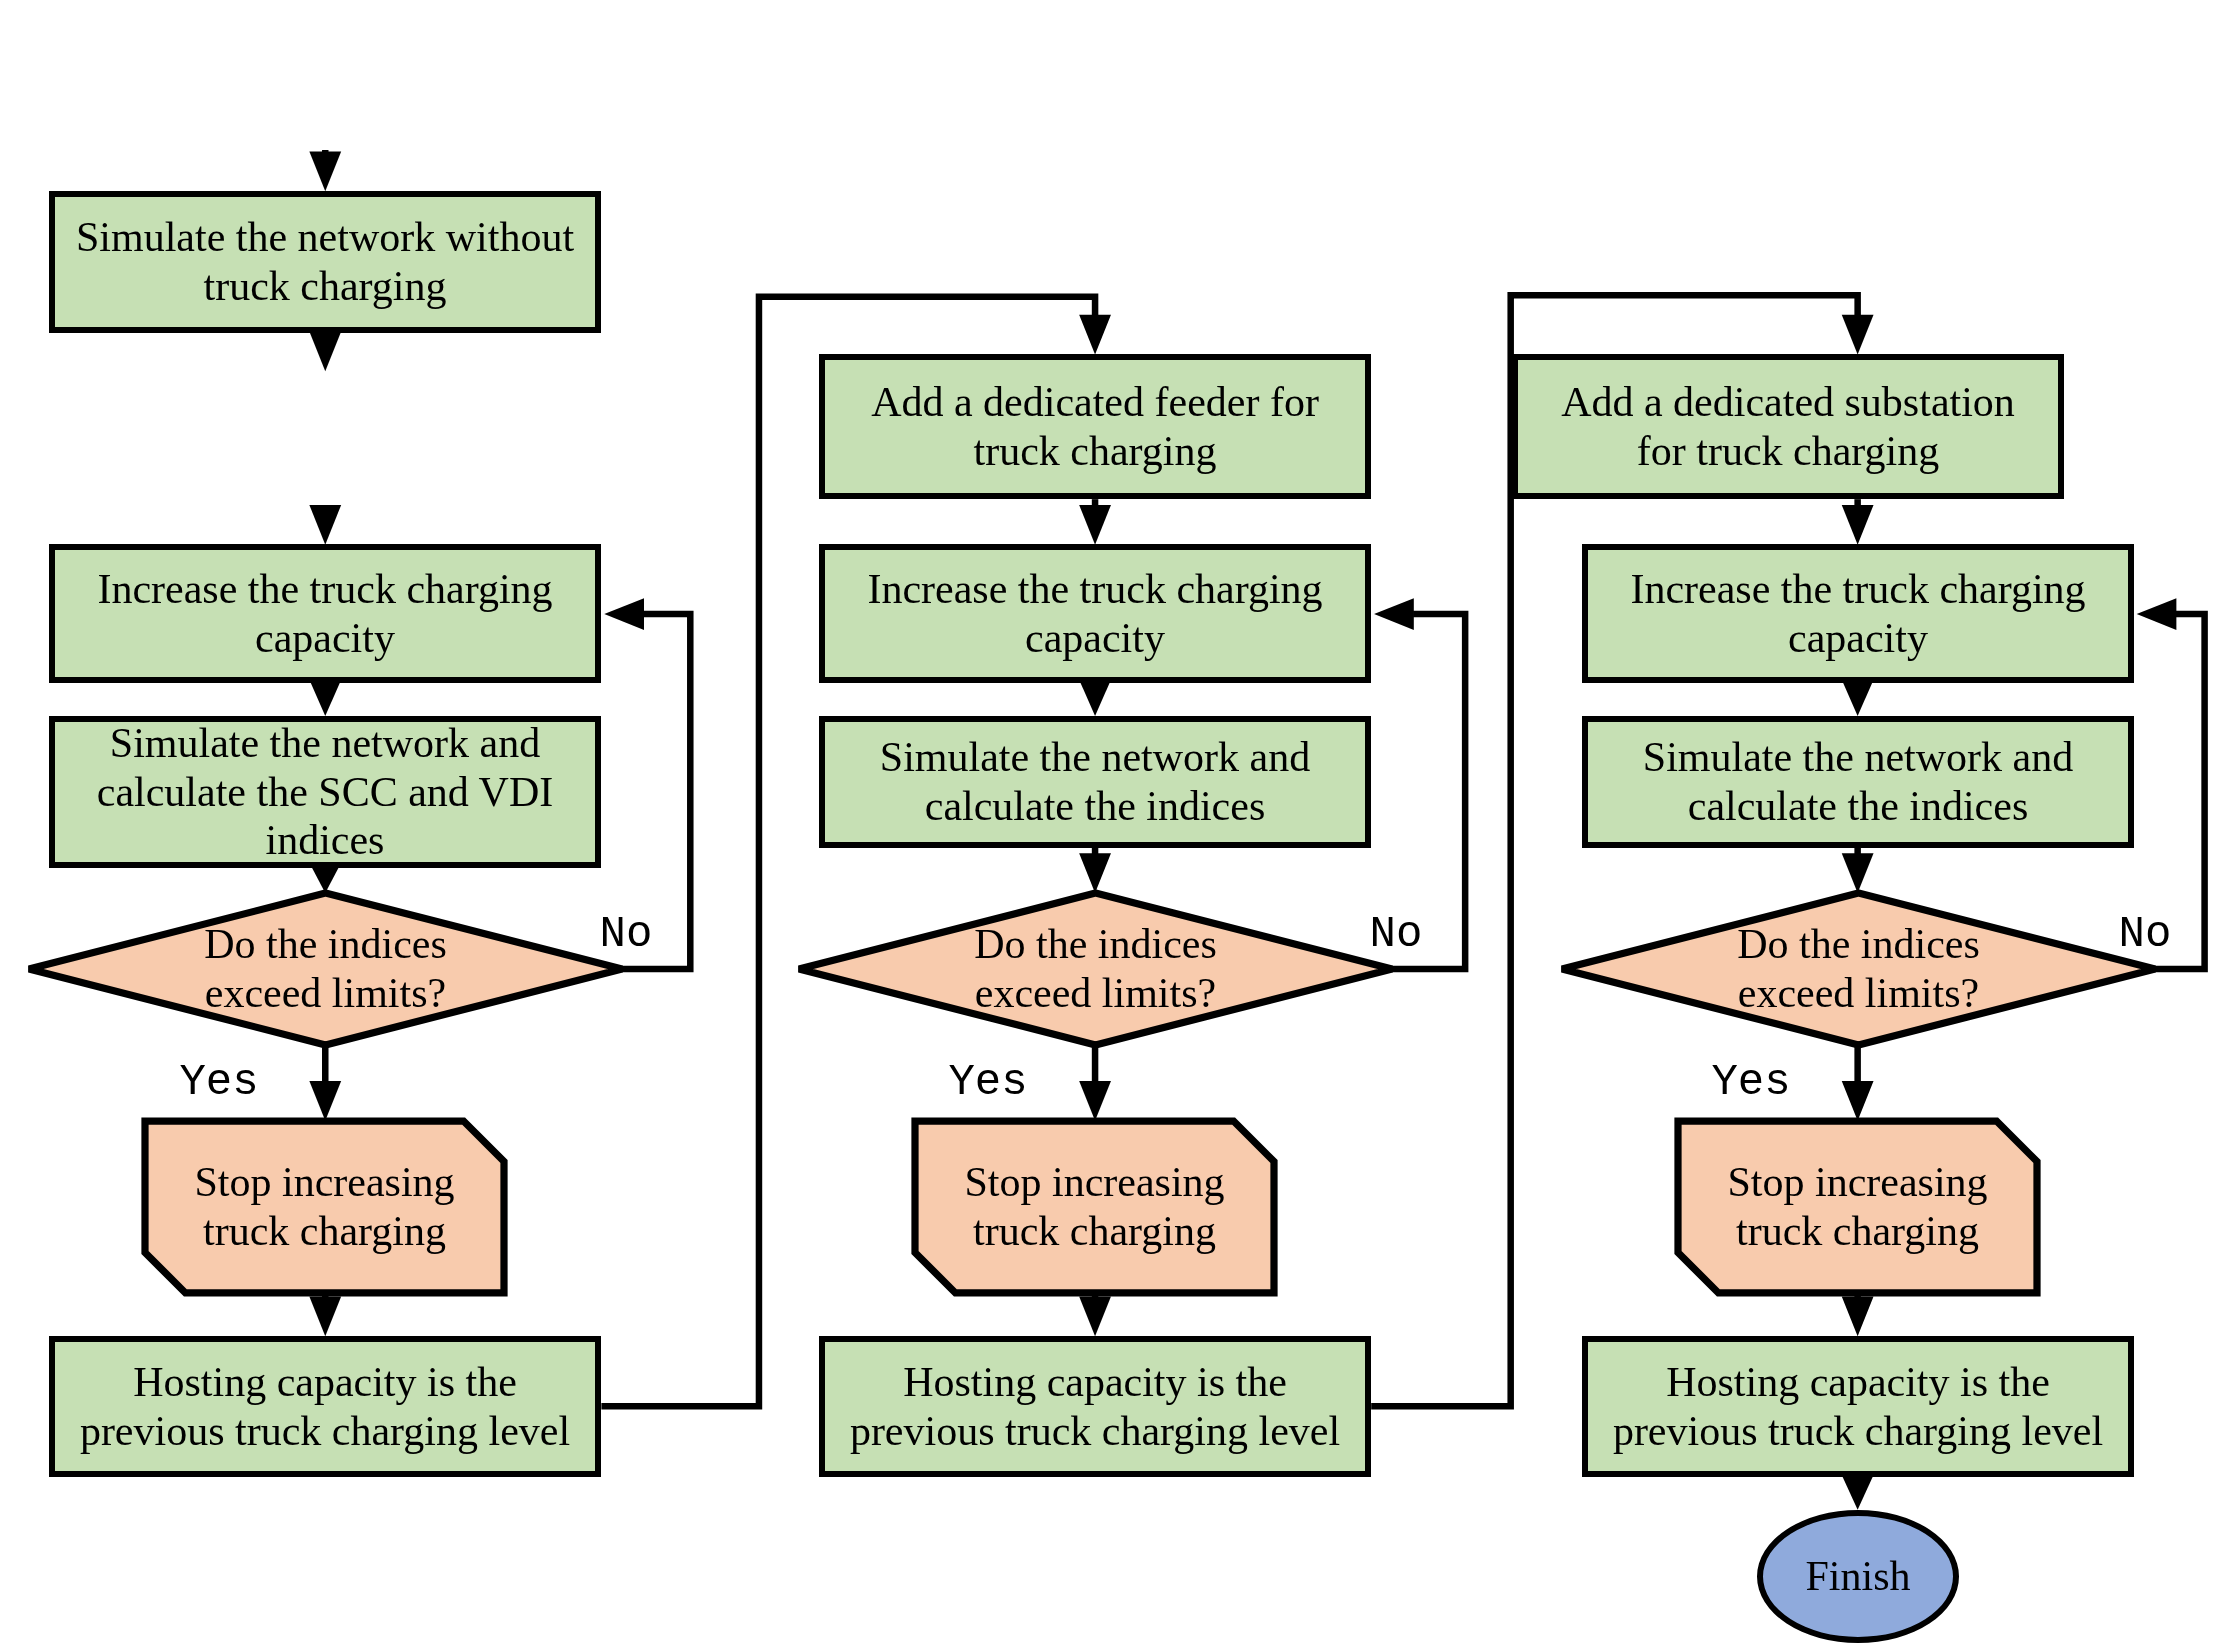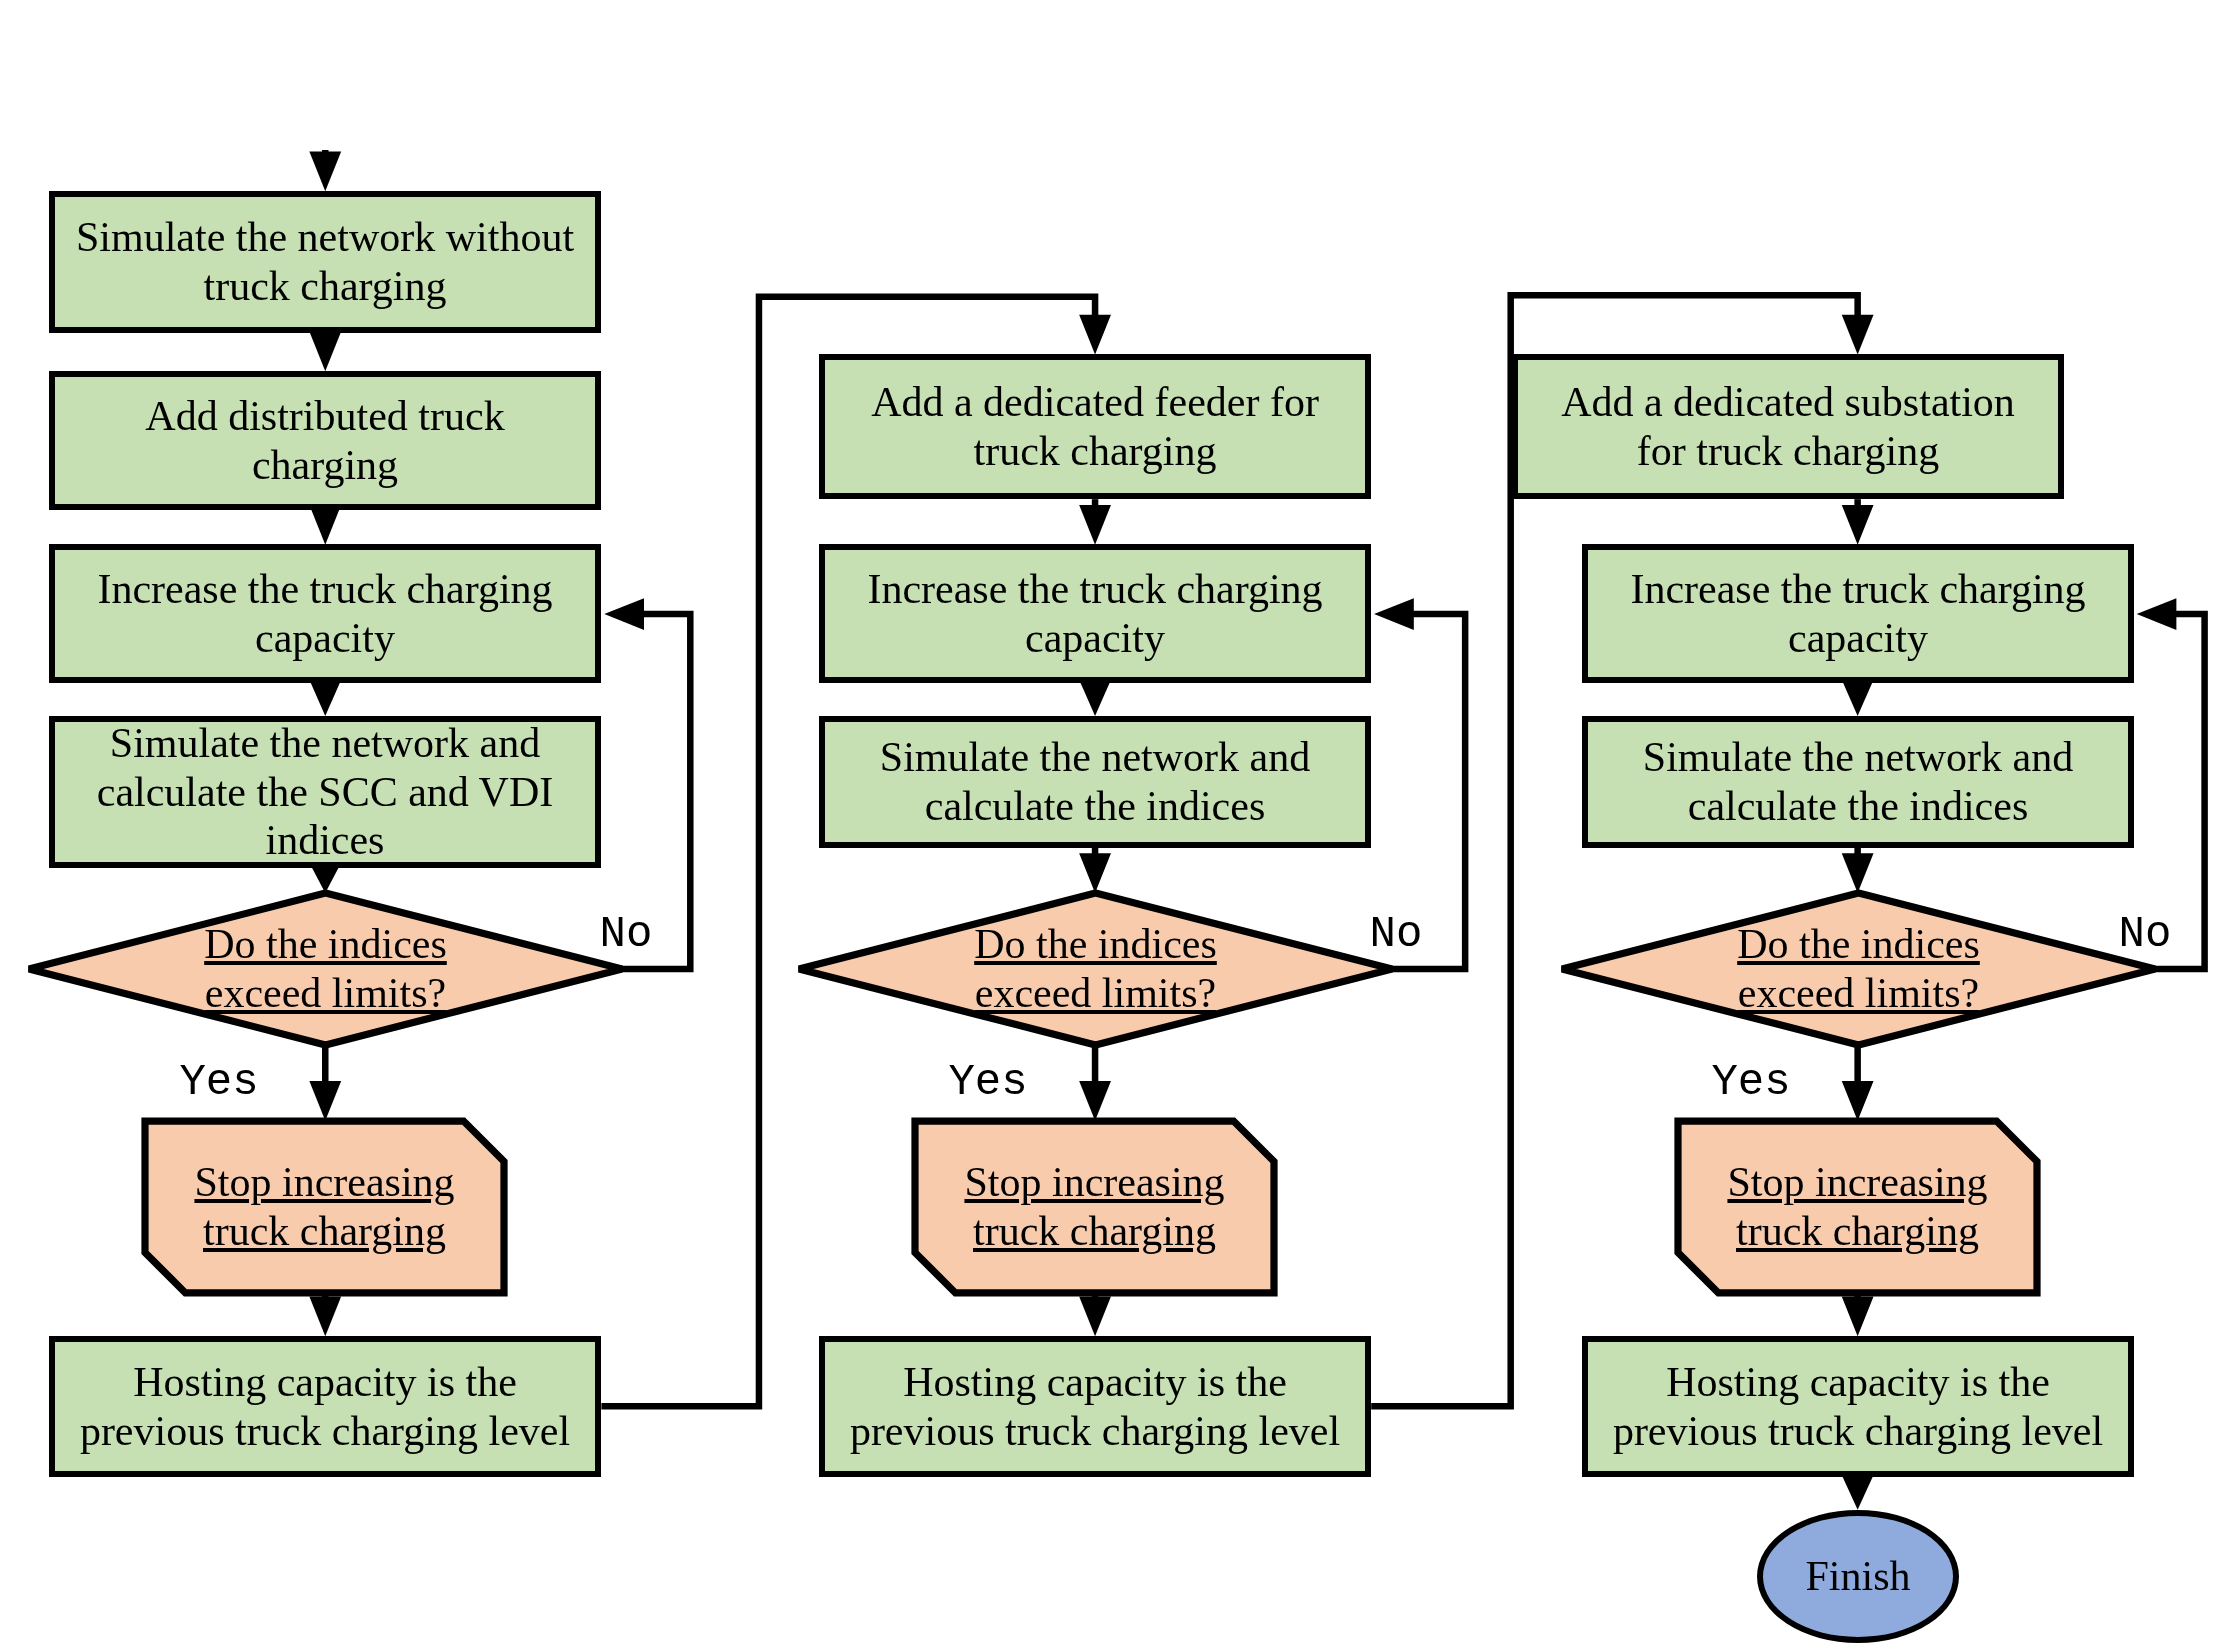--- a/index.html
+++ b/index.html
@@ -12,21 +12,21 @@
   .node{position:absolute;display:flex;align-items:center;justify-content:center;
         text-align:center;box-sizing:border-box;}
   .lbl{white-space:pre-line;font-size:42px;line-height:1.16;display:block;}
   .process{background:var(--process);border:6.5px solid var(--line);}
   .terminal{background:var(--terminal);border:6.5px solid var(--line);border-radius:50%;}
   .shape{position:absolute;}
   .shape svg{position:absolute;left:0;top:0;overflow:visible;}
   .shape polygon.decision{fill:var(--decision);stroke:var(--line);stroke-width:10;}
   .shape polygon.stop{fill:var(--decision);stroke:var(--line);stroke-width:10;}
   .shape .lbl{position:absolute;left:0;top:0;right:0;bottom:0;display:flex;
-              align-items:center;justify-content:center;text-align:center;text-decoration:underline;}
+              align-items:center;justify-content:center;text-align:center;}
   .edge-label{position:absolute;width:116px;height:52px;display:flex;align-items:center;
               justify-content:center;font-size:44px;font-family:Liberation Mono, monospace;}
 </style>
 </head>
 <body>
 
 <div id="canvas">
 
   <svg class="connectors" width="2227" height="1651" viewBox="0 0 3081 2283">
 
@@ -80,24 +80,20 @@
     <path class="hd" d="M2956 849 L3011 827 L3011 871 Z"></path>
   </svg>
 
   <div class="node terminal" style="left:1757px;top:1510px;width:202px;height:133px">
     <span class="lbl">Finish</span>
   </div>
 
   <div class="node process" style="left:49px;top:191px;width:552px;height:142px">
     <span class="lbl">Simulate the network without
 truck charging</span>
-  </div>
-  <div class="node process" style="left:49px;top:371px;width:552px;height:139px">
-    <span class="lbl">Add distributed truck
-charging</span>
   </div>
   <div class="node process" style="left:49px;top:544px;width:552px;height:139px">
     <span class="lbl">Increase the truck charging
 capacity</span>
   </div>
   <div class="node process" style="left:49px;top:716px;width:552px;height:152px">
     <span class="lbl">Simulate the network and
 calculate the SCC and VDI
 indices</span>
   </div>

